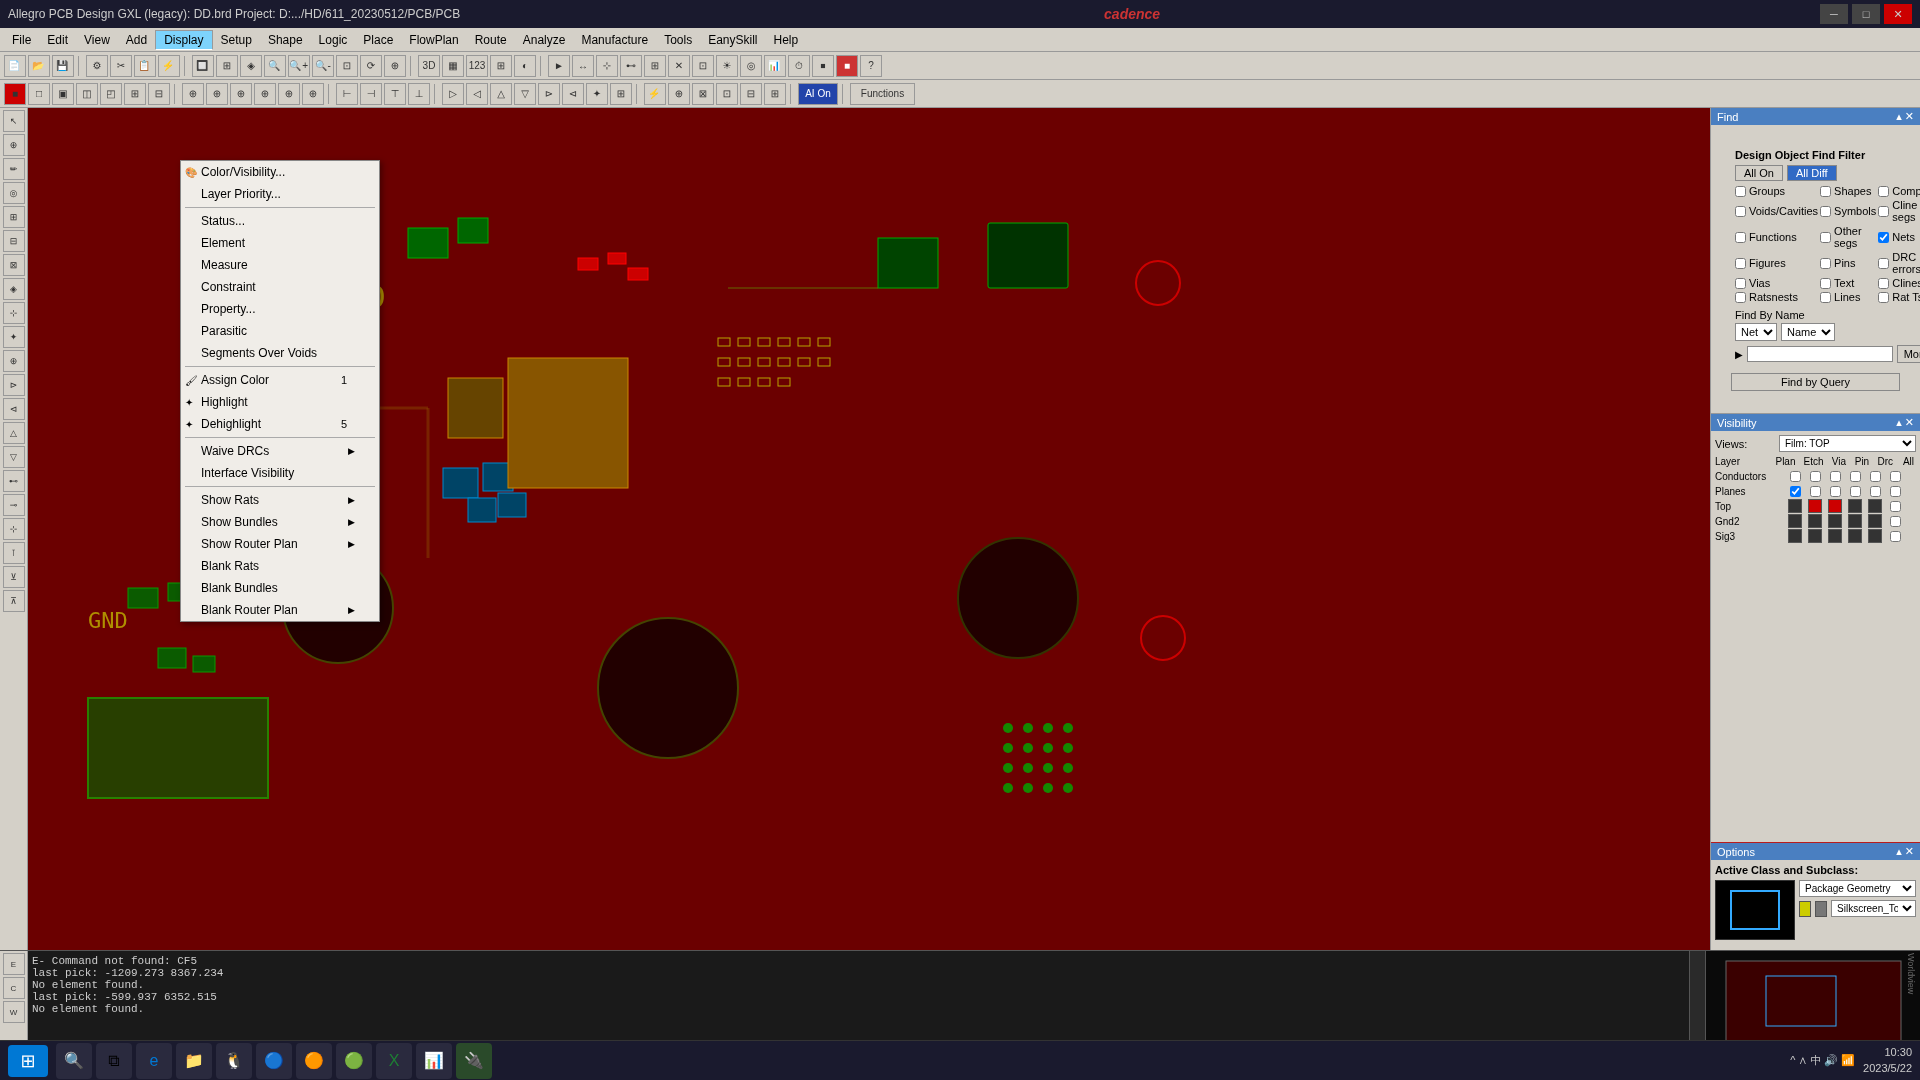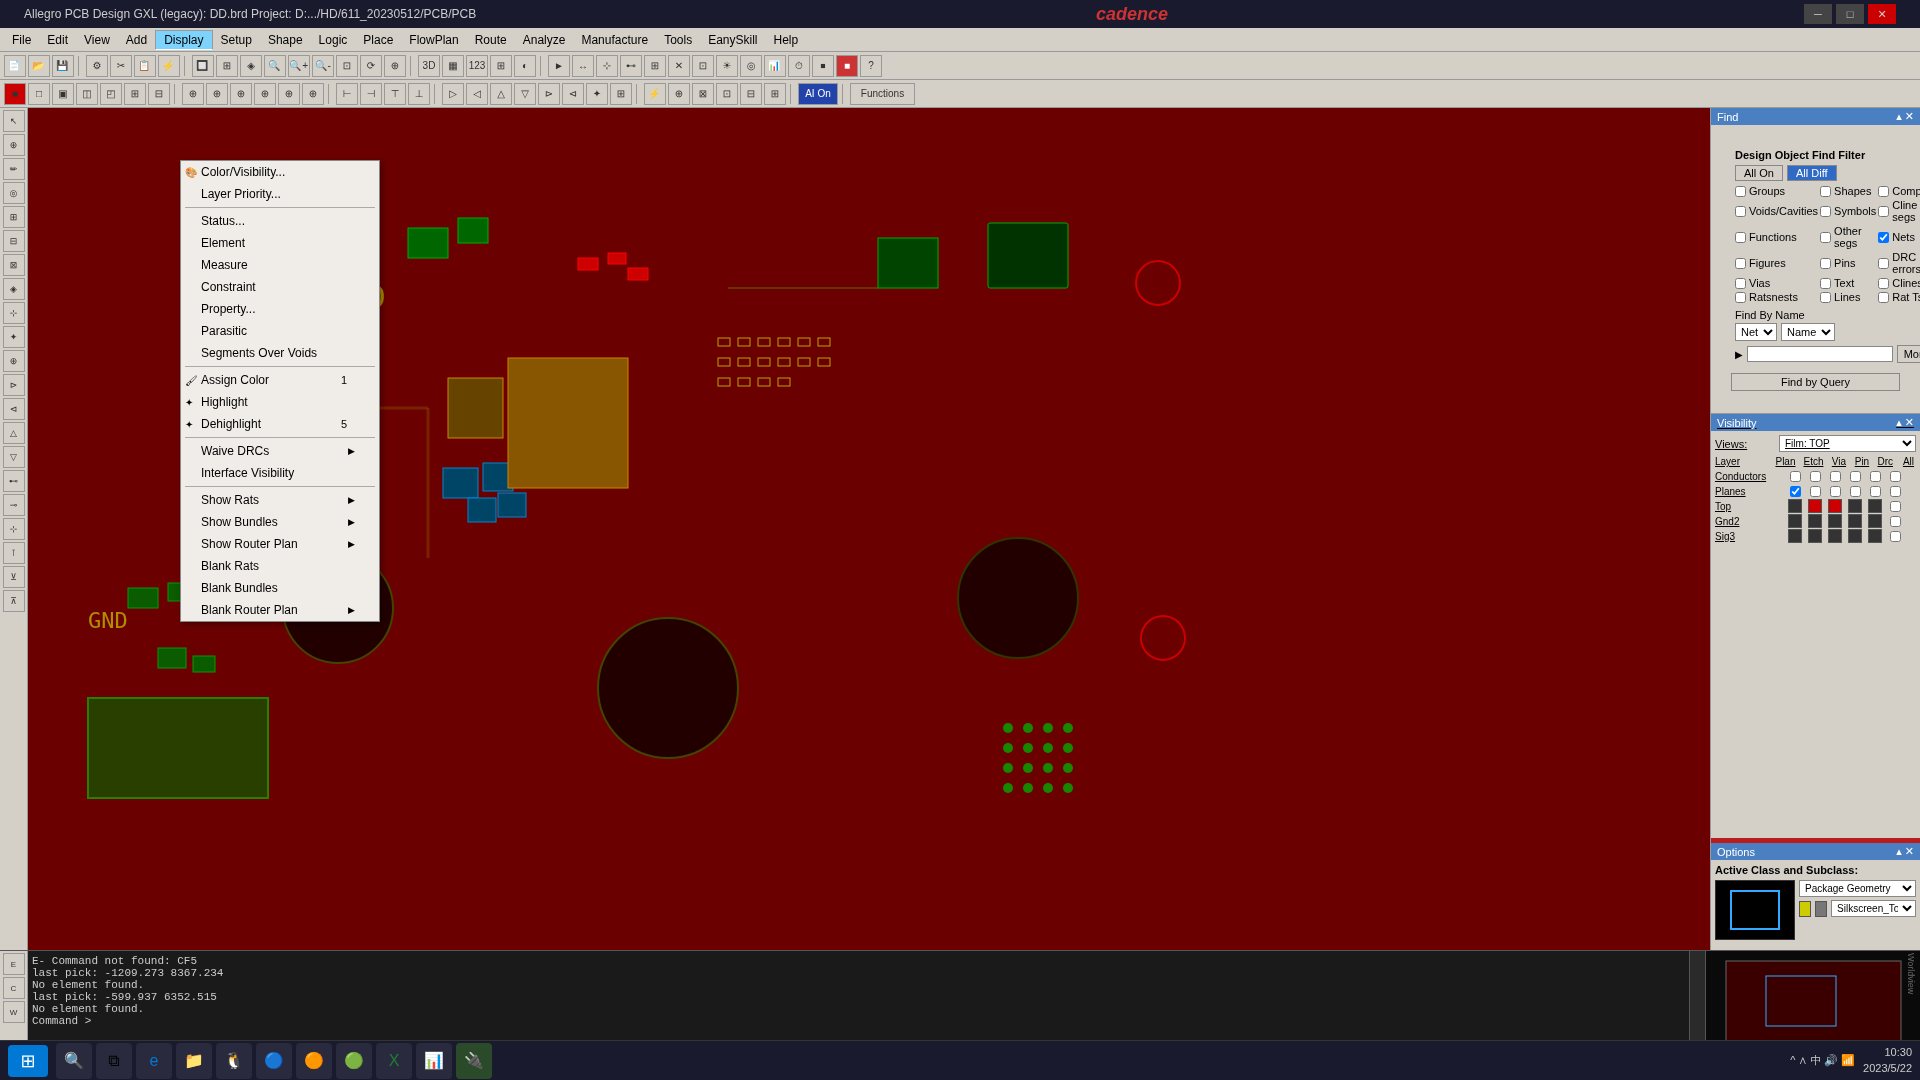--- a/index.html
+++ b/index.html
@@ -1,26 +1,26 @@
 <!DOCTYPE html>
 <html><head>
   <meta charset="utf-8">
   <style>
     * { margin: 0; padding: 0; box-sizing: border-box; }
     body { width: 1920px; height: 1080px; overflow: hidden; font-family: 'Segoe UI', Tahoma, Geneva, Verdana, sans-serif; font-size: 12px; background: #1a1a1a; }
 
     
     #titlebar {
       height: 28px; background: #1a1a2e; display: flex; align-items: center; justify-content: space-between;
-      padding: 0 24px; color: #ccc; font-size: 12px;
+      padding: 0 8px; color: #ccc; font-size: 12px;
     }
     #titlebar .win-controls { display: flex; gap: 4px; }
     #titlebar .win-btn { width: 28px; height: 20px; background: #444; border: none; color: #ccc; cursor: pointer; font-size: 11px; display: flex; align-items: center; justify-content: center; }
     #titlebar .win-btn.close { background: #c00; }
-    #titlebar .cadence { color: #cc3333; font-size: 18px; font-weight: bold; margin-right: 16px; font-style: italic; }
+    #titlebar .cadence { color: #cc3333; font-size: 14px; font-weight: bold; margin-right: 16px; font-style: italic; }
 
     
     #menubar {
       height: 24px; background: #d4d0c8; display: flex; align-items: center;
       padding: 0 4px; border-bottom: 1px solid #999;
     }
     .menu-item {
       padding: 2px 8px; cursor: pointer; font-size: 12px; color: #000;
       position: relative; white-space: nowrap;
     }
@@ -97,21 +97,21 @@
     .cb-row input[type=checkbox] { width: 11px; height: 11px; }
     .find-by-name { padding: 4px; }
     .find-label { font-size: 11px; margin-bottom: 2px; }
     .find-row { display: flex; gap: 4px; align-items: center; margin-bottom: 4px; }
     .find-select { font-size: 11px; padding: 1px; background: #fff; border: 1px solid #888; }
     .find-input { flex: 1; font-size: 11px; padding: 1px; border: 1px solid #888; }
     .find-more { padding: 2px 6px; font-size: 11px; background: #d4d0c8; border: 1px solid #888; cursor: pointer; }
     .find-query-btn { width: 100%; padding: 2px; font-size: 11px; background: #d4d0c8; border: 1px solid #888; cursor: pointer; margin: 2px 0; text-align: center; }
 
     
-    #visibility-panel { border-bottom: 5px solid #b91c1c; flex: 1; overflow: hidden; text-decoration: underline; }
+    #visibility-panel { border-bottom: 1px solid #b91c1c; flex: 1; overflow: hidden; }
     .vis-content { padding: 4px; font-size: 11px; }
     .vis-row { display: flex; align-items: center; gap: 4px; margin-bottom: 2px; }
     .vis-label { width: 60px; font-size: 11px; }
     .vis-select { font-size: 10px; flex: 1; border: 1px solid #888; background: #fff; padding: 1px; }
     .vis-col-headers { display: flex; align-items: center; gap: 8px; margin: 4px 0 2px; }
     .vis-col-hdr { font-size: 10px; width: 20px; text-align: center; }
     .vis-layer-row { display: flex; align-items: center; margin-bottom: 1px; }
     .vis-layer-name { width: 70px; font-size: 10px; }
     .vis-check { width: 20px; height: 14px; display: flex; align-items: center; justify-content: center; }
     .vis-check input { width: 11px; height: 11px; }
@@ -763,21 +763,20 @@
     <button class="lt-btn" style="font-size:8px;">E</button>
     <button class="lt-btn" style="font-size:8px;">C</button>
     <button class="lt-btn" style="font-size:8px;">W</button>
   </div>
   <div id="console-text">
     <div>E- Command not found: CF5</div>
     <div>last pick:  -1209.273 8367.234</div>
     <div>No element found.</div>
     <div>last pick:  -599.937 6352.515</div>
     <div>No element found.</div>
-    <div>Command &gt;</div>
   </div>
   <div id="console-scroll"></div>
   <div id="worldview" style="position:relative;">
     <div style="position:absolute; top:2px; right:4px; color:#666; font-size:9px; writing-mode:vertical-rl;">Worldview</div>
     <svg width="215" height="100">
       <rect width="215" height="100" fill="#0a0a0a"></rect>
       <rect x="20" y="10" width="175" height="80" fill="#3a0000" stroke="#666" stroke-width="1"></rect>
       <rect x="60" y="25" width="70" height="50" fill="none" stroke="#33aaff" stroke-width="1"></rect>
     </svg>
   </div>

